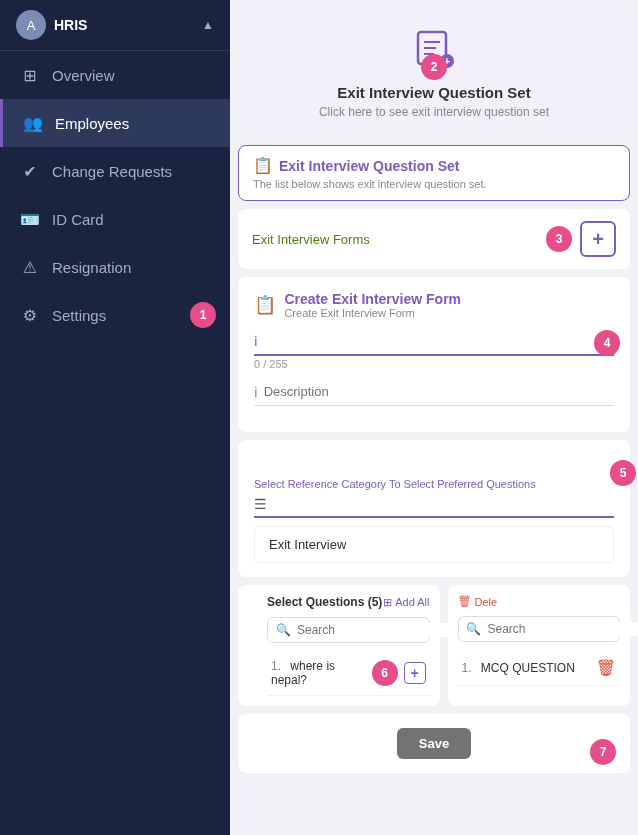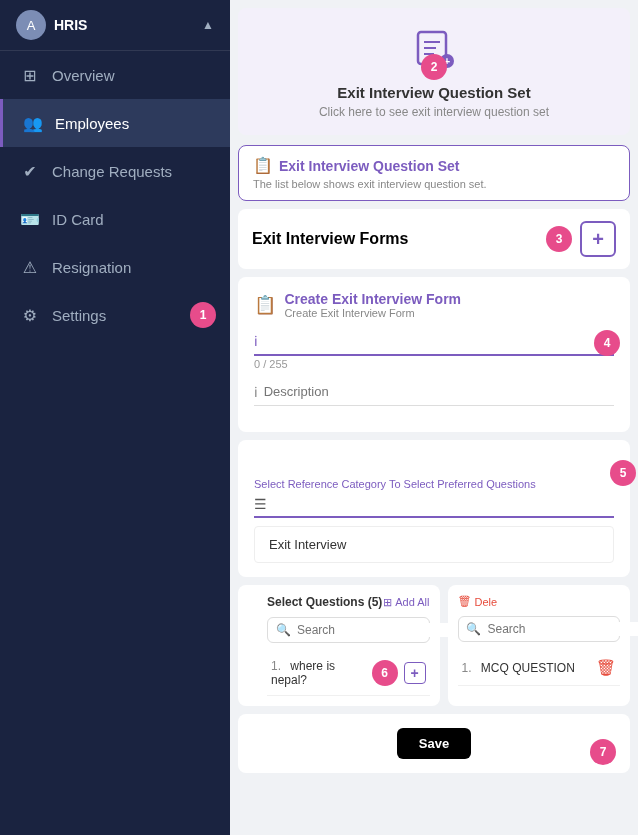--- a/index.html
+++ b/index.html
@@ -137,23 +137,23 @@
     .forms-row {
       background: #fff;
       border-radius: 8px;
       padding: 12px 14px;
       display: flex;
       align-items: center;
       justify-content: space-between;
       margin-bottom: 8px;
     }
     .forms-row-label {
-      font-size: 16px;
-      font-weight: 700;
-      color: #000000;
+      font-size: 13px;
+      font-weight: 400;
+      color: #4d7c0f;
     }
     .add-btn {
       border: 2px solid #7c5cbf;
       background: #fff;
       color: #7c5cbf;
       font-size: 20px;
       font-weight: 700;
       width: 36px; height: 36px;
       border-radius: 6px;
       display: flex; align-items: center; justify-content: center;
@@ -354,21 +354,21 @@
     }
     .cancel-btn {
       font-size: 13px;
       color: #555;
       background: none;
       border: none;
       cursor: pointer;
       padding: 8px 16px;
     }
     .save-btn {
-      background: #000000;
+      background: #737373;
       color: #fff;
       border: none;
       border-radius: 6px;
       padding: 8px 22px;
       font-size: 13px;
       font-weight: 600;
       cursor: pointer;
     }
   </style>
 </head>

